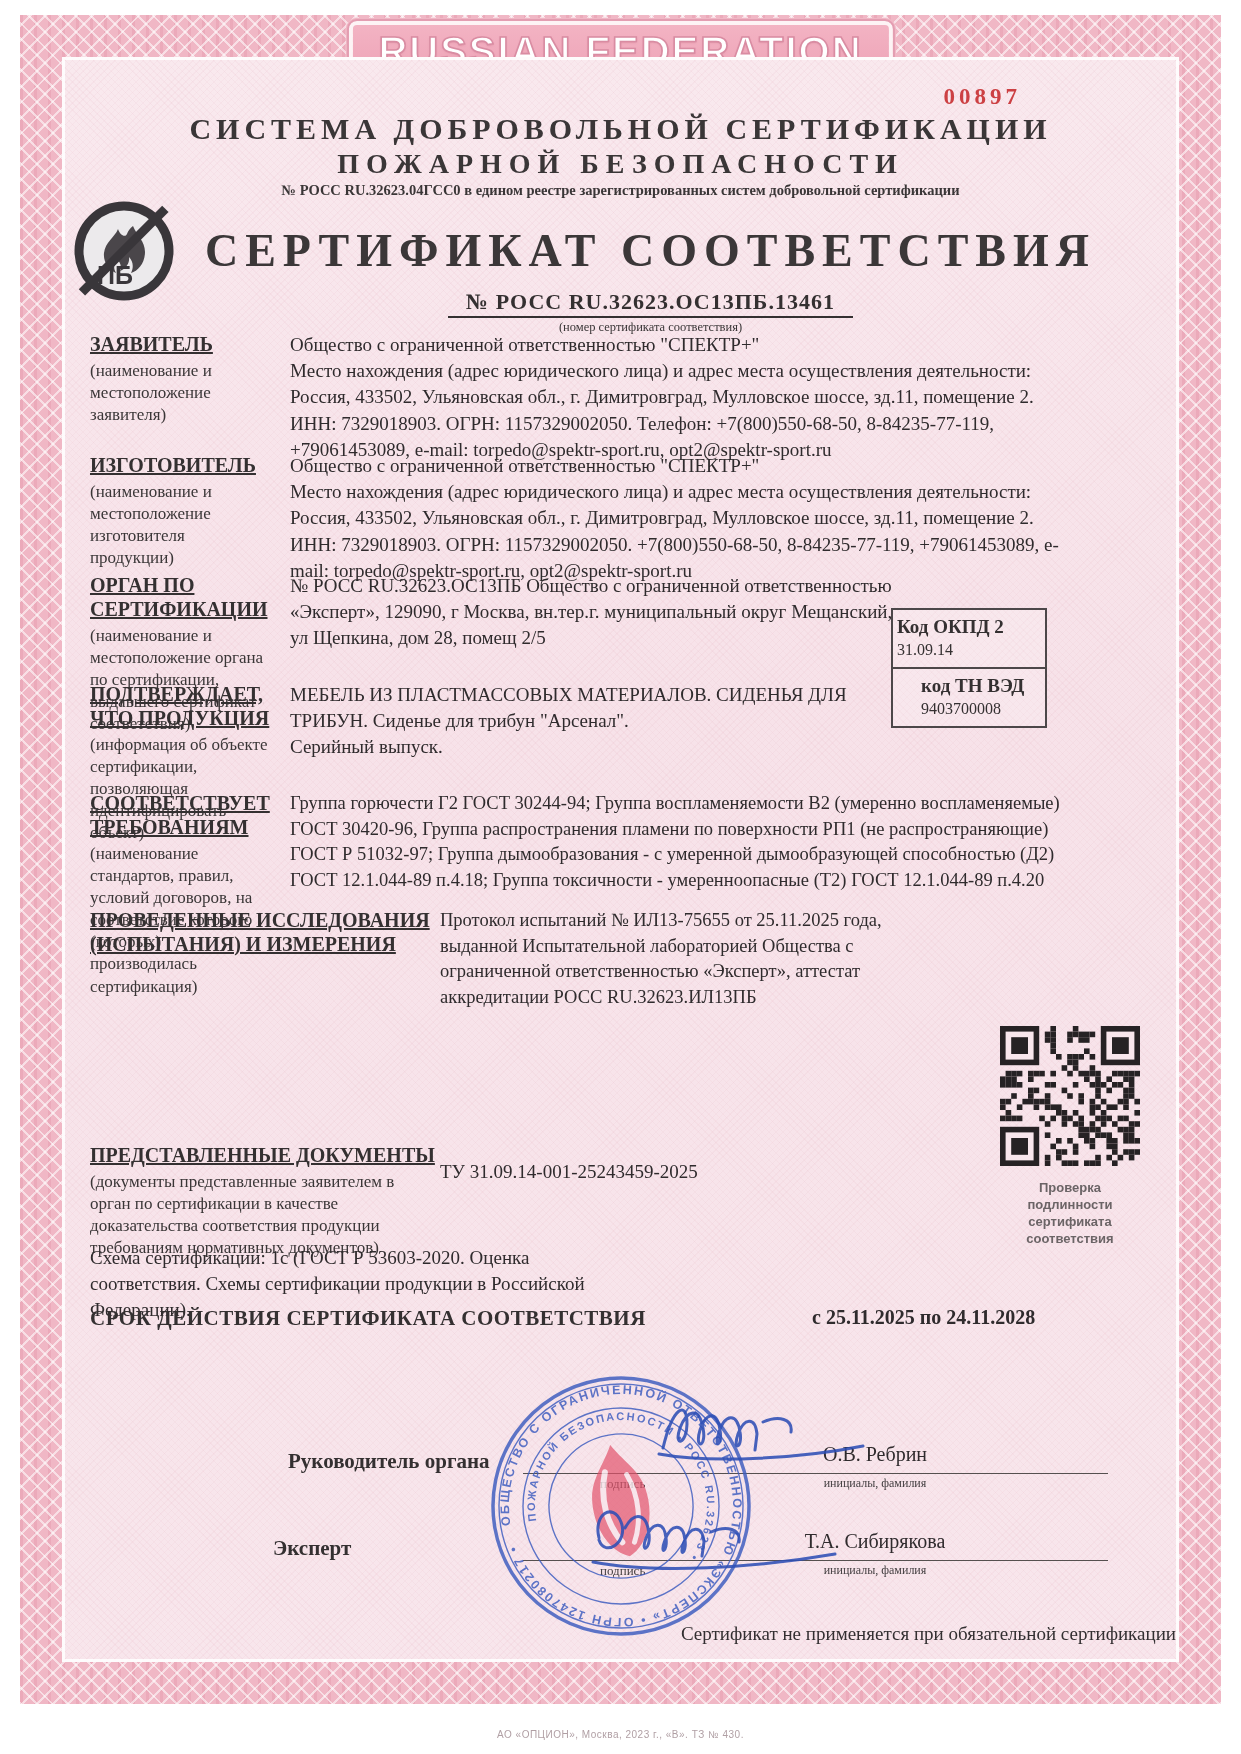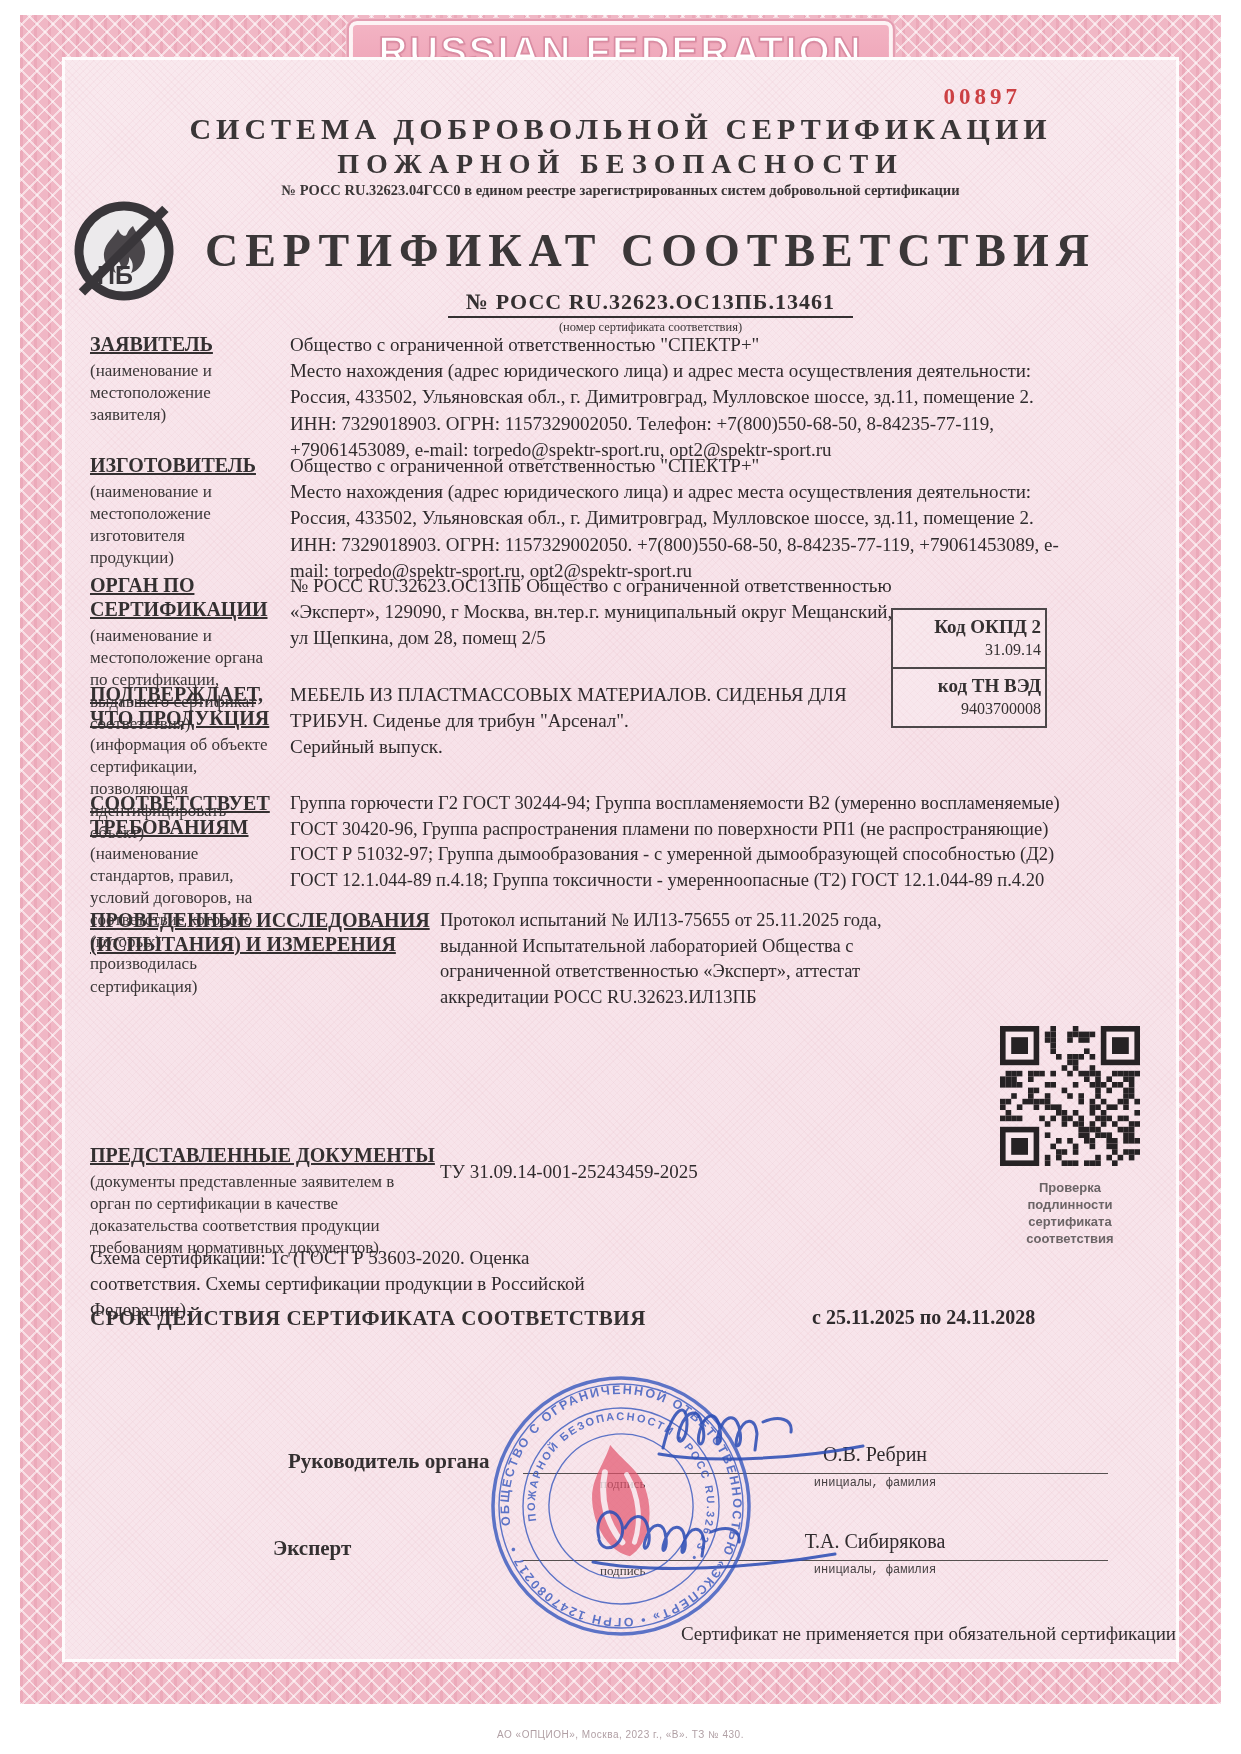--- a/index.html
+++ b/index.html
@@ -47,39 +47,39 @@
 
   .row{position:absolute;left:25px;display:flex;}
   .lbl-col{width:200px;flex:0 0 200px;}
   .wide .lbl-col{width:350px;flex:0 0 350px;}
   .lbl{font-size:20px;font-weight:bold;text-decoration:underline;text-decoration-thickness:2px;
     color:#343031;white-space:pre-line;line-height:1.2;}
   .sublbl{font-size:17px;color:#3a3637;margin-top:4px;line-height:1.3;white-space:pre-line;padding-right:18px;}
   .content{font-size:19px;line-height:1.38;color:#2f2b2d;white-space:pre-line;}
 
   .code-boxes{position:absolute;left:826px;top:548px;width:152px;border:2px solid #4c4749;background:rgba(255,255,255,.18);}
-  .code-cell{text-align:right;padding:6px 4px 8px 4px;}
+  .code-cell{text-align:left;padding:6px 4px 8px 4px;}
   .code-cell + .code-cell{border-top:2px solid #4c4749;padding-left:28px;}
   .code-lbl{font-size:19px;font-weight:bold;color:#343031;}
   .code-val{font-size:16px;color:#343031;margin-top:3px;}
 
   .qr-block{position:absolute;left:930px;top:966px;width:150px;text-align:center;}
   .qr-cap{margin-top:10px;font-family:"Liberation Sans","DejaVu Sans",sans-serif;
     font-size:13px;font-weight:bold;color:#6b6466;line-height:1.3;white-space:pre-line;}
 
   .validity-row{position:absolute;left:25px;top:1246px;width:1065px;}
   .validity-lbl{font-size:21px;font-weight:bold;color:#343031;letter-spacing:.5px;display:inline-block;}
   .validity-val{position:absolute;left:722px;top:0;font-size:20px;font-weight:bold;color:#2f2b2d;white-space:nowrap;}
 
   .sig-row{position:absolute;left:25px;width:1065px;height:64px;}
   .sig-role{position:absolute;top:14px;font-size:21px;font-weight:bold;color:#343031;white-space:nowrap;}
   .sig-line{position:absolute;left:433px;width:585px;top:0;height:38px;border-bottom:1.6px solid #55504f;}
   .sig-cap{position:absolute;top:41px;left:22%;font-size:13px;color:#454042;}
   .sig-name{position:absolute;top:8px;left:50%;width:45%;text-align:center;font-size:20px;color:#2f2b2d;white-space:nowrap;}
-  .sig-name-cap{position:absolute;top:41px;left:50%;width:45%;text-align:center;font-size:12px;color:#454042;font-family:Liberation Mono, monospace;}
+  .sig-name-cap{position:absolute;top:41px;left:50%;width:45%;text-align:center;font-size:12px;color:#454042;}
 
   .stamp{position:absolute;left:420px;top:1310px;width:272px;height:272px;opacity:.82;z-index:3;}
   .handsig{position:absolute;z-index:4;}
   .hs1{left:588px;top:1330px;}
   .hs2{left:520px;top:1436px;}
 
   .disclaimer{position:absolute;left:0;top:1563px;width:100%;text-align:right;
     font-size:19px;color:#332f31;z-index:5;}
 
   .footer{position:absolute;bottom:14px;left:0;width:100%;text-align:center;

